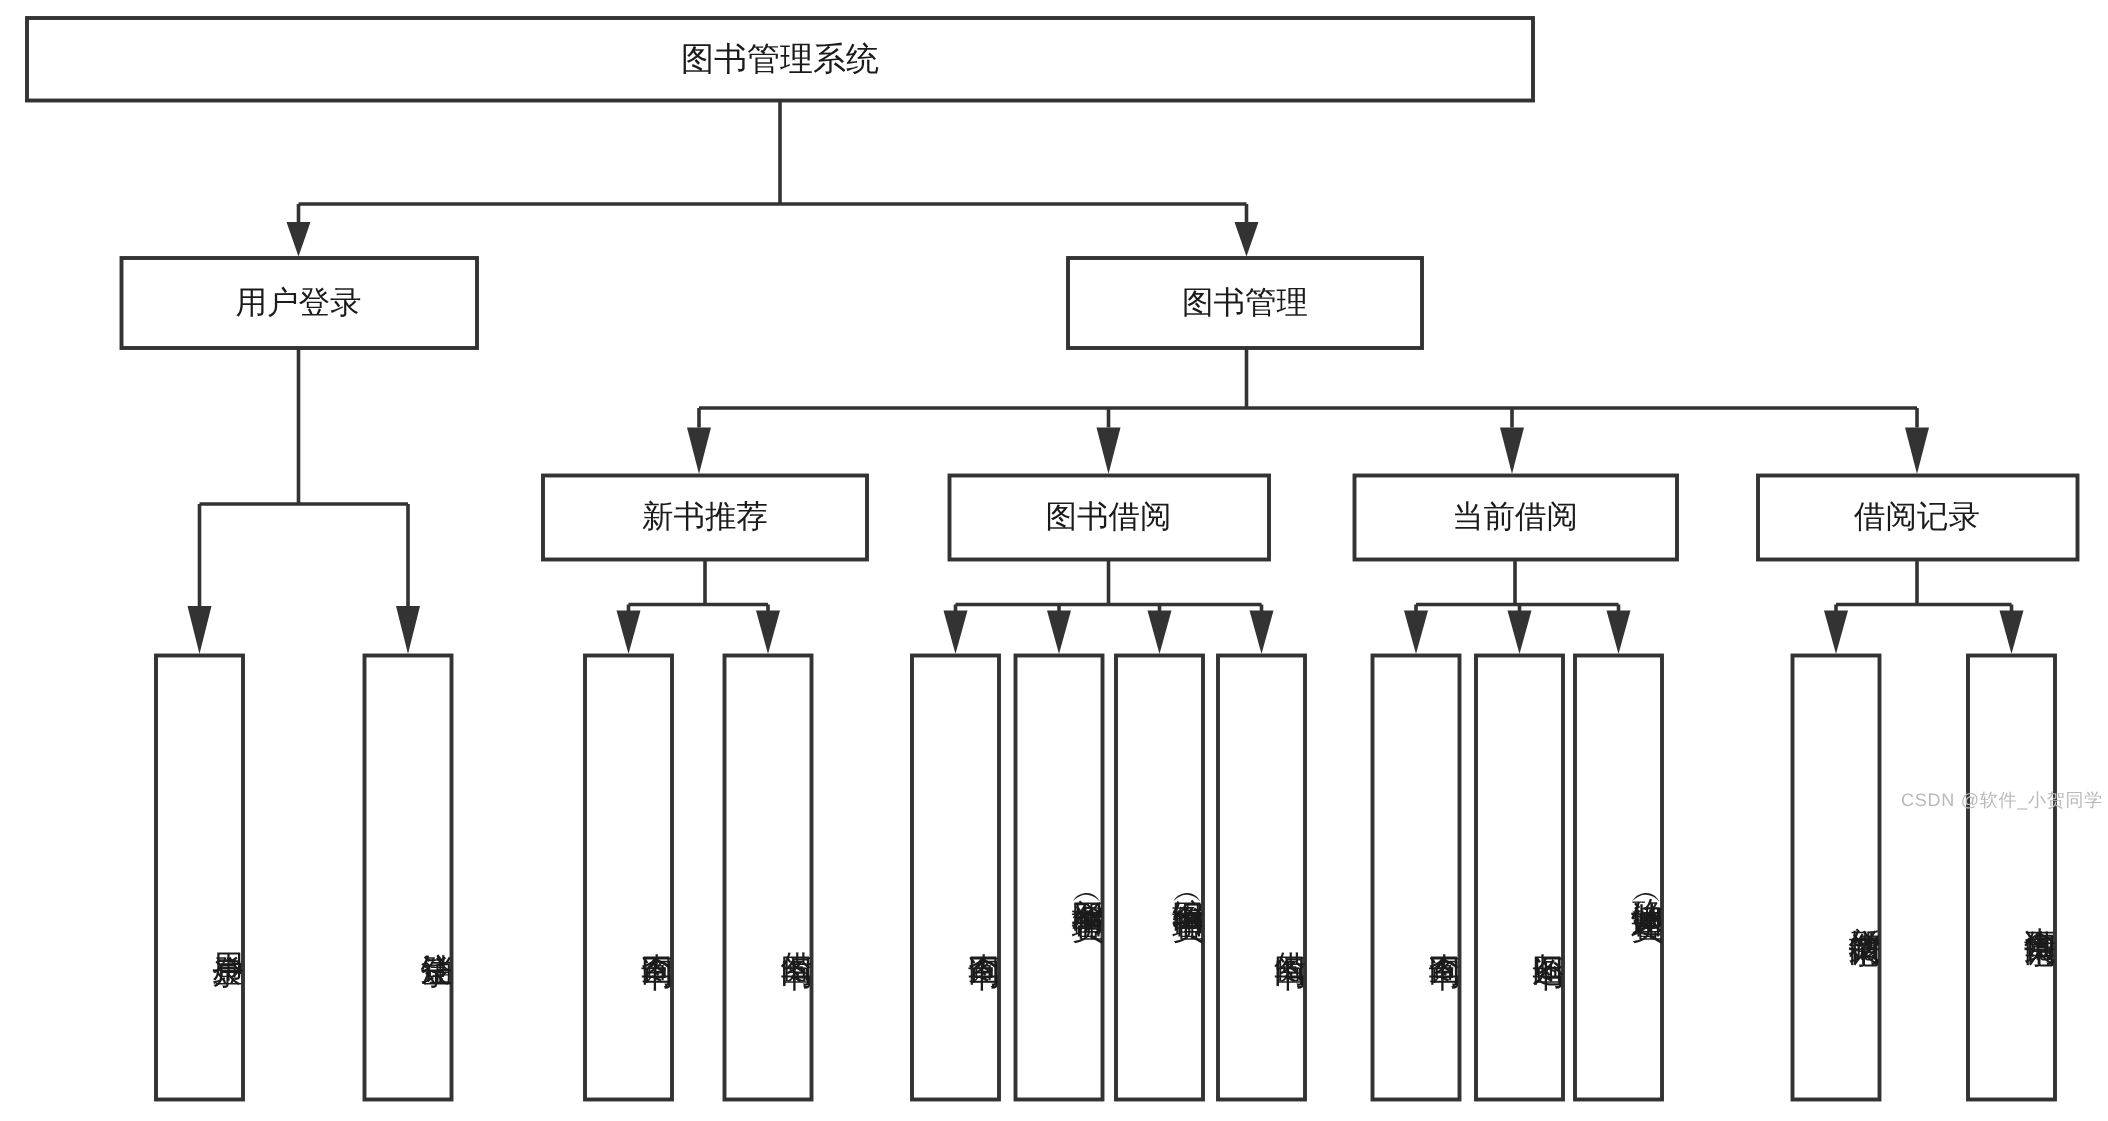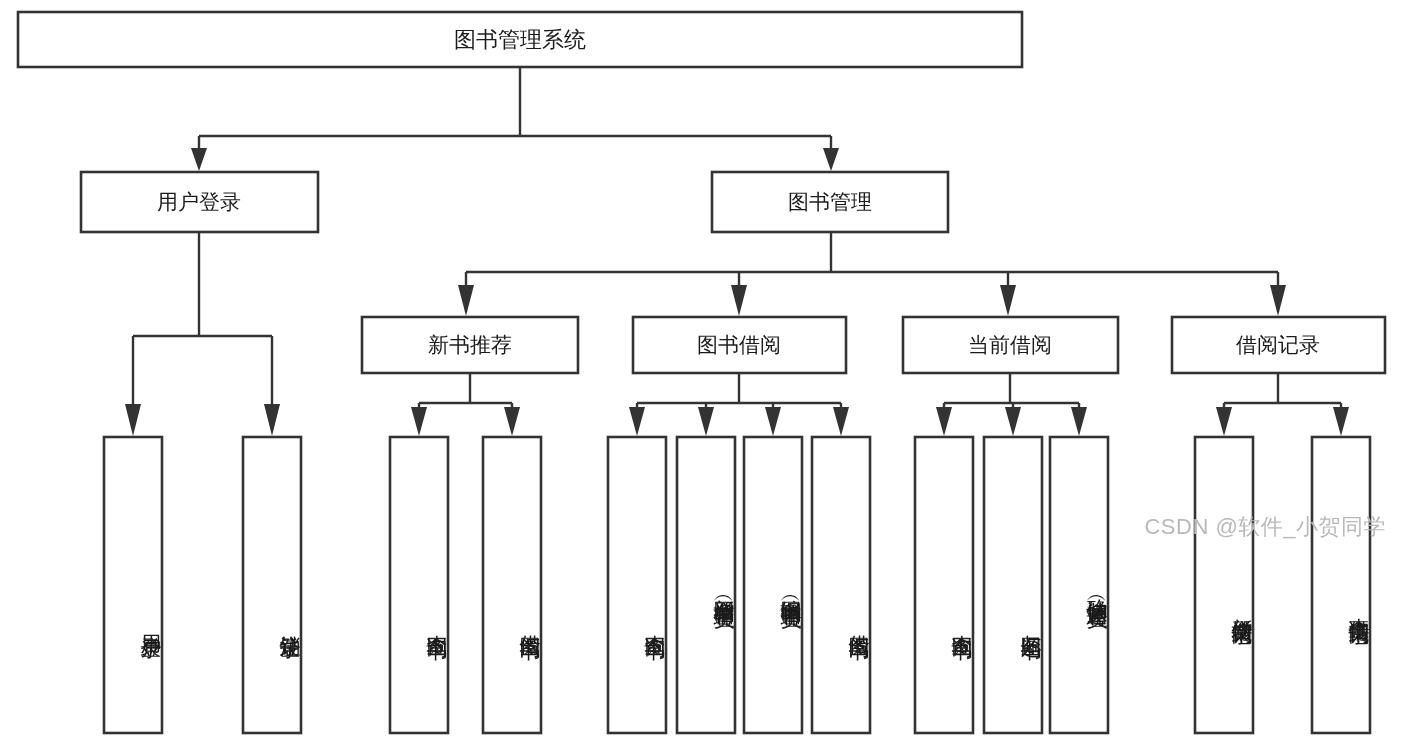--- a/index.html
+++ b/index.html
@@ -61,24 +61,24 @@
     letter-spacing: 1.5px;
     text-align: center;
     display: flex;
     align-items: flex-start;
     justify-content: center;
     white-space: nowrap;
     pointer-events: none;
   }
   .watermark {
     position: absolute;
-    right: 19px;
+    right: 3px;
     bottom: 6px;
     font-family: "Liberation Sans", "DejaVu Sans", sans-serif;
-    font-size: 22px;
+    font-size: 12px;
     color: #b9b9b9;
     letter-spacing: 0.5px;
     user-select: none;
     margin-top: 26px;
   }
 </style>
 </head>
 <body>
 
 <div id="diagram-root">

